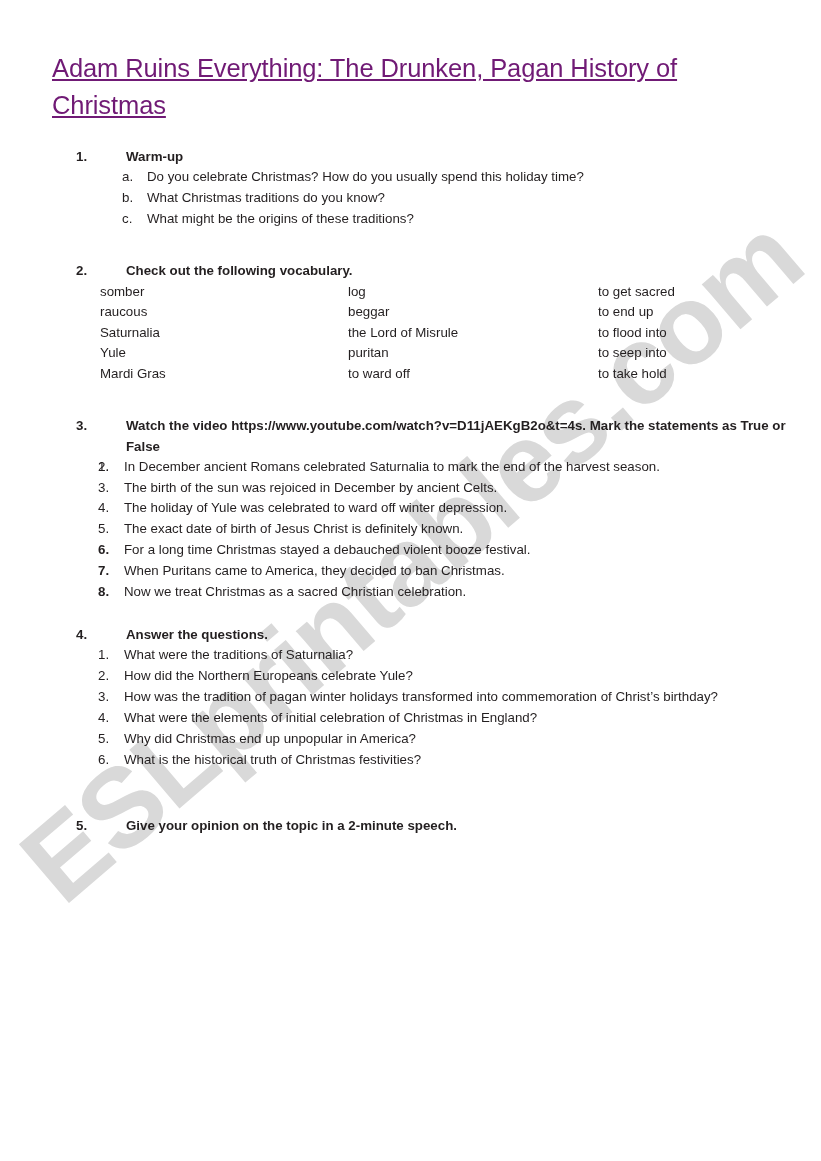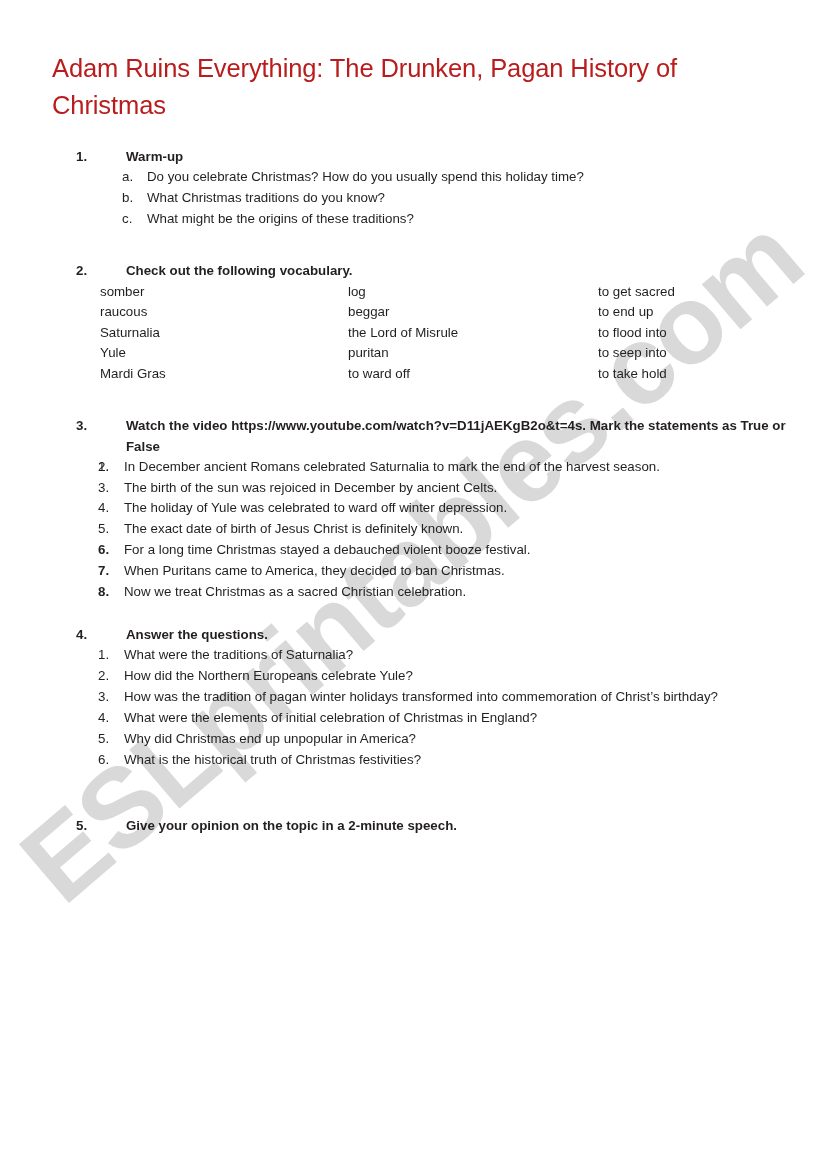--- a/index.html
+++ b/index.html
@@ -43,22 +43,23 @@
   }
 
   .doc-title {
     position: absolute;
     left: 52px;
     top: 50px;
     width: 700px;
     font-size: 25.5px;
     font-weight: normal;
     line-height: 1.47;
-    color: #b91c1c;
+    color: #701a75;
     letter-spacing: -0.1px;
+    text-decoration: underline;
   }
 
   .sections {
     position: absolute;
     left: 0;
     top: 146px;
     width: 821px;
   }
 
   

